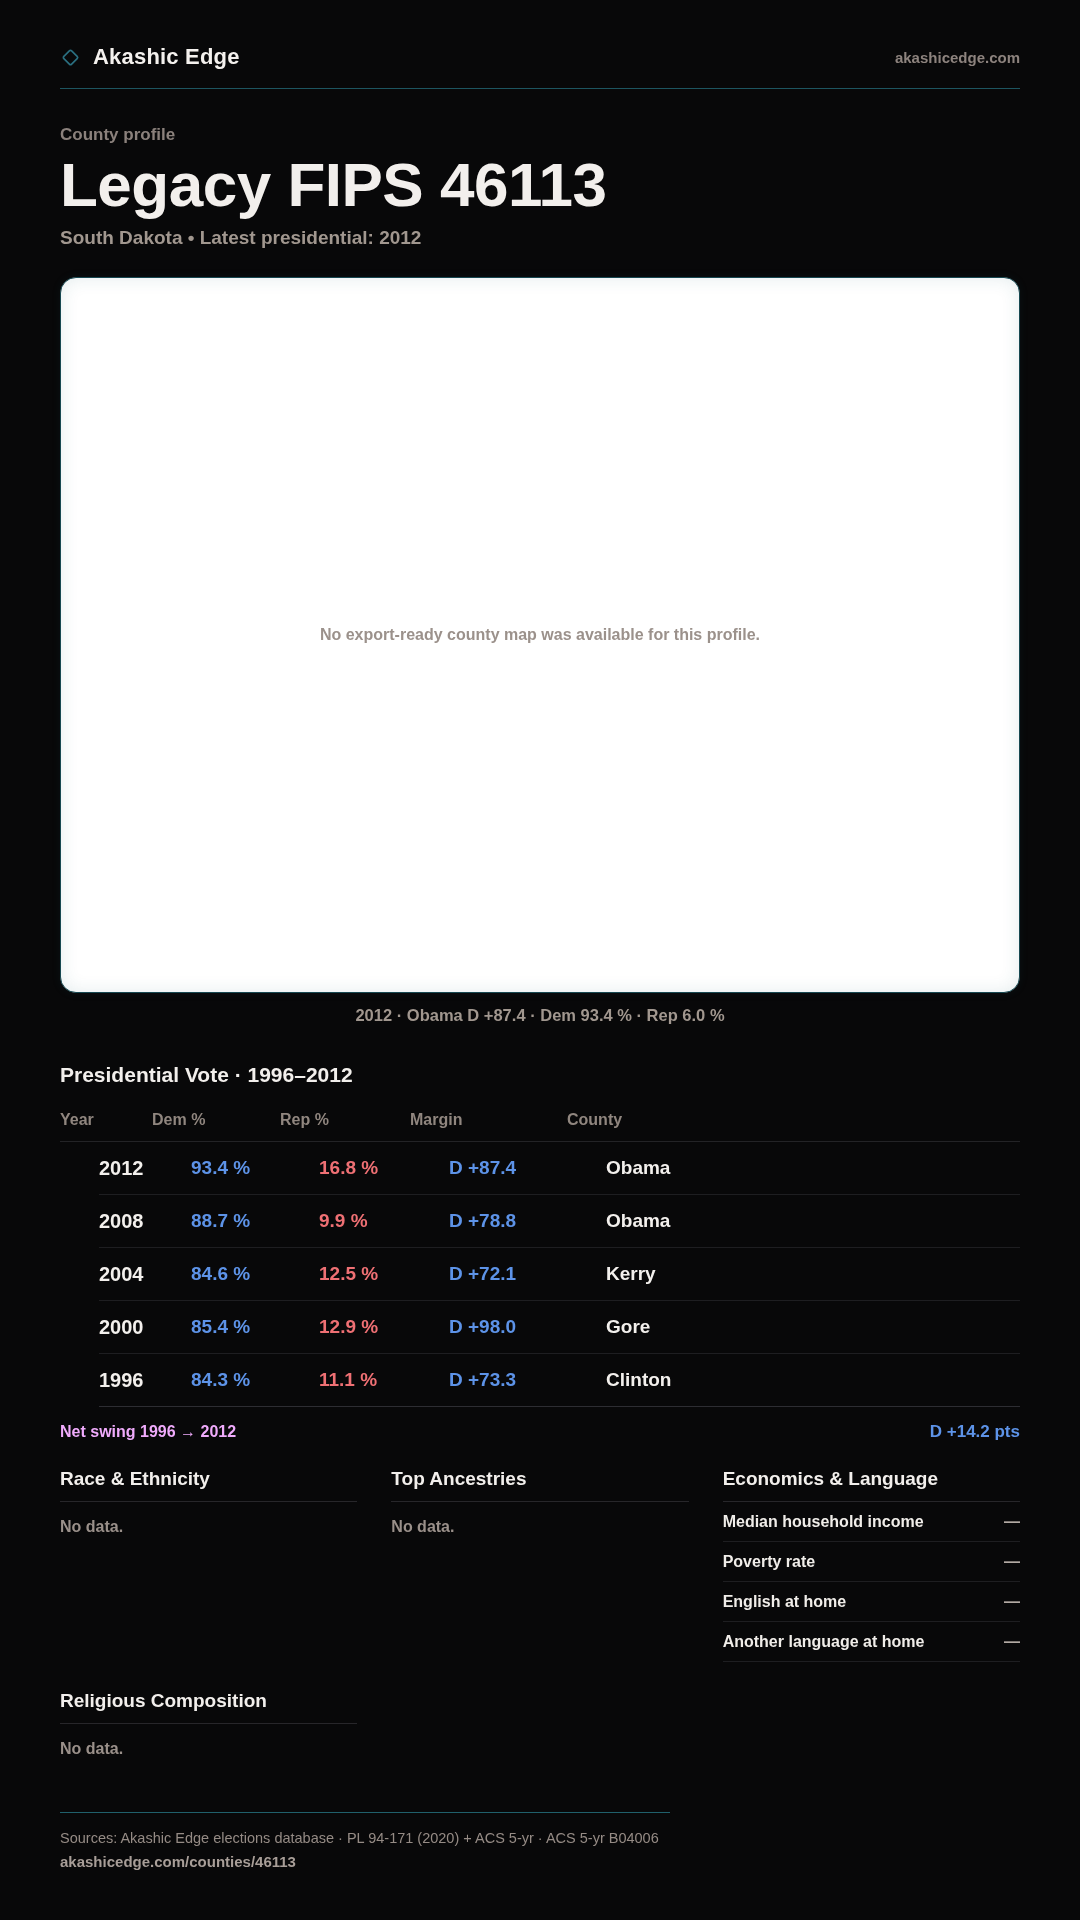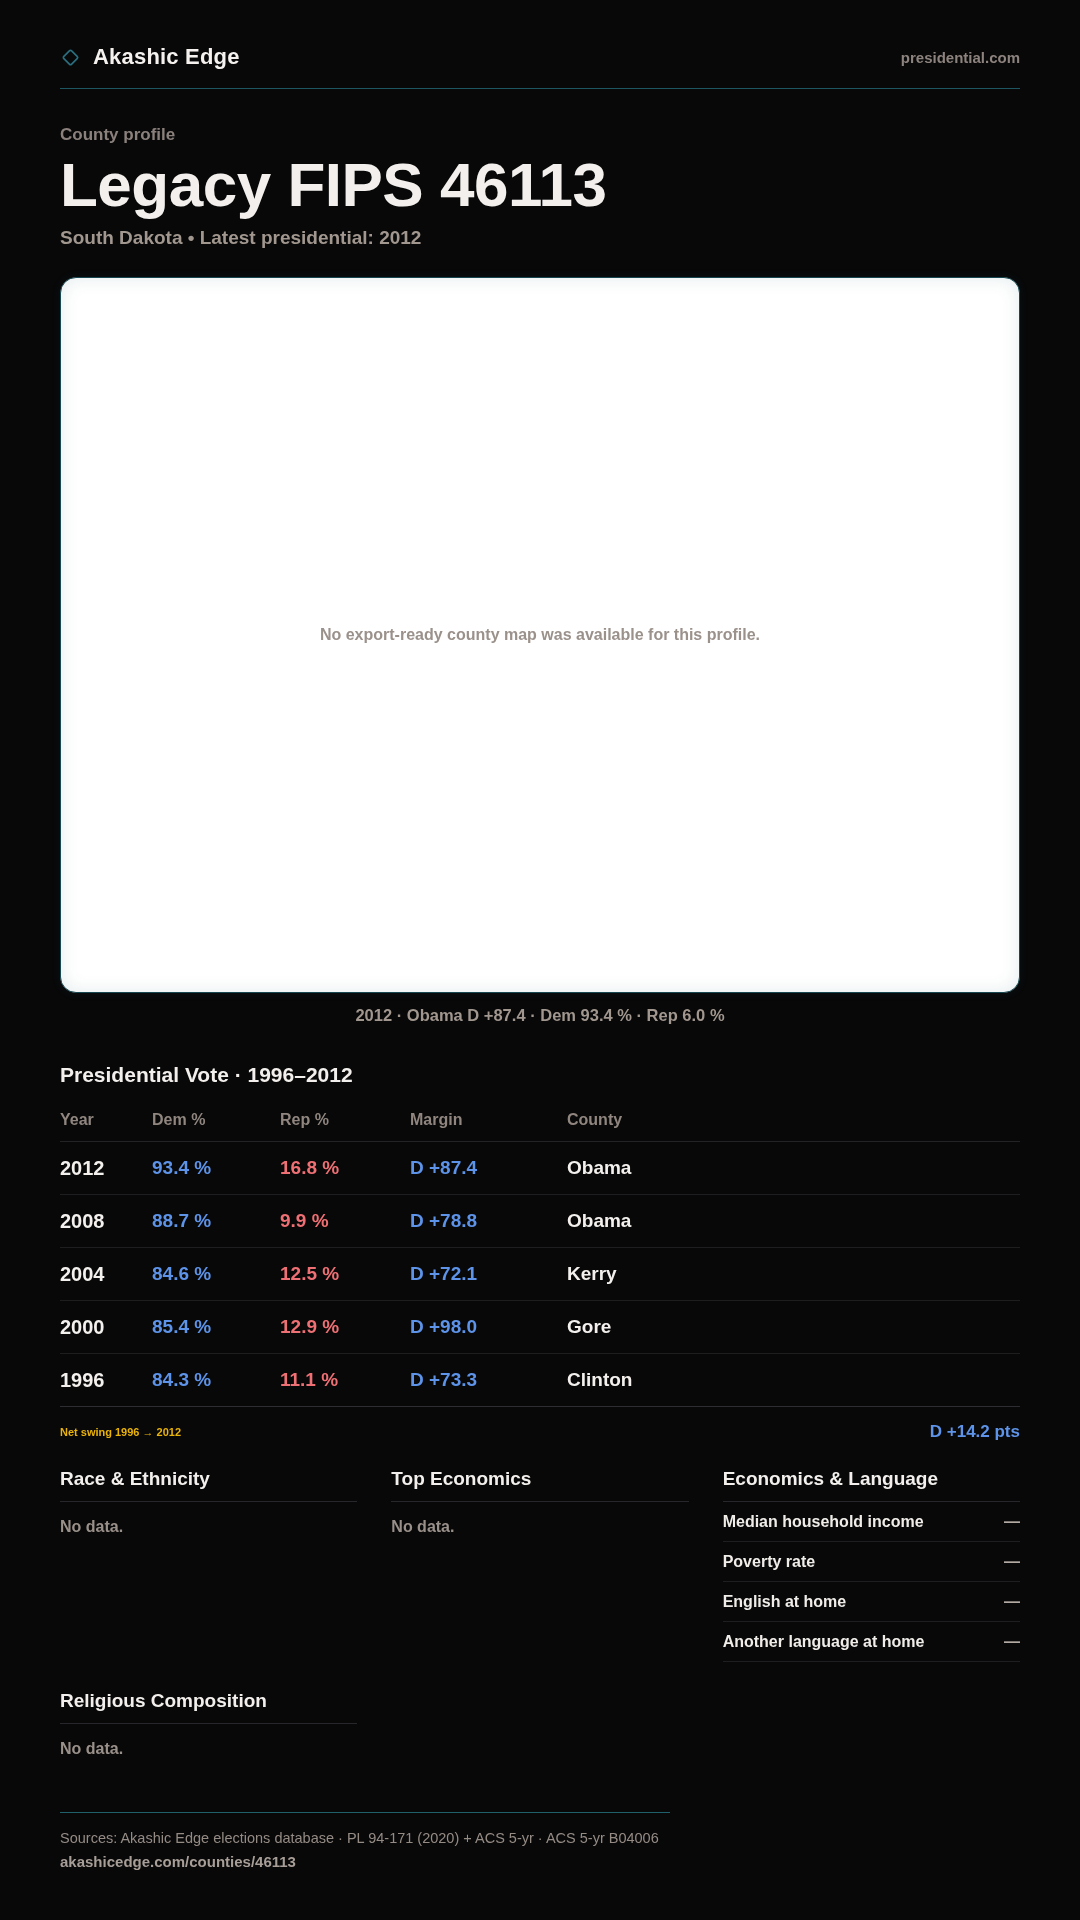--- a/index.html
+++ b/index.html
@@ -38,30 +38,30 @@
 
   
   .table-title { margin-top:38px; font-size:21px; font-weight:bold; color:#f2efec; }
   .vote-table { margin-top:12px; }
   .vt-row {
     display:grid; grid-template-columns:92px 128px 130px 157px 1fr;
     align-items:center;
   }
   .vt-head { padding:12px 0; border-bottom:1px solid #232326; }
   .vt-head .vt-cell { font-size:16px; font-weight:bold; color:#90867f; }
-  .vt-body-row { height:53px; border-bottom:1px solid #1e1e21; }
+  .vt-body-row { height:53px; border-bottom:1px solid #1e1e21;margin-left:39px; }
   .vt-body-row:last-of-type { border-bottom:1px solid #2d2d32; }
   .vt-year   { font-size:20px; font-weight:bold; color:#f3f0ed; }
   .vt-dem    { font-size:19px; font-weight:bold; color:#5d93e8; }
   .vt-rep    { font-size:19px; font-weight:bold; color:#ef7074; }
   .vt-margin { font-size:19px; font-weight:bold; color:#5d93e8; }
   .vt-winner { font-size:19px; font-weight:bold; color:#f3f0ed; }
 
   .net-swing { display:flex; justify-content:space-between; align-items:center; padding:15px 0 10px 0; }
-  .net-swing-label { font-size:11px; font-weight:bold; color:#eab308; }
+  .net-swing-label { font-size:16px; font-weight:bold; color:#f0abfc; }
   .net-swing-value { font-size:17px; font-weight:bold; color:#5d93e8; }
 
   
   .sections {
     margin-top:16px;
     display:grid; grid-template-columns:1fr 1fr 1fr; column-gap:34px; row-gap:28px;
   }
   .section-title {
     font-size:19px; font-weight:bold; color:#f2efec;
     padding-bottom:11px; border-bottom:1px solid #27262a;
@@ -87,21 +87,21 @@
 
   <div class="site-header">
     <div class="brand">
       <span style="display:inline-flex;">
         <svg width="21" height="21" viewBox="0 0 21 21">
           <rect x="5" y="5" width="11" height="11" rx="1.6" transform="rotate(45 10.5 10.5)" fill="none" stroke="#2a6f80" stroke-width="1.7"></rect>
         </svg>
       </span>
       <span class="brand-name">Akashic Edge</span>
     </div>
-    <span class="site-domain">presidential.com</span>
+    <span class="site-domain">akashicedge.com</span>
   </div>
 
   <div class="eyebrow">County profile</div>
   <h1 class="page-title">Legacy FIPS 46113</h1>
   <div class="subtitle">South Dakota • Latest presidential: 2012</div>
 
   <div class="map-card">
     <span class="map-placeholder">No export-ready county map was available for this profile.</span>
   </div>
   <div class="map-caption">2012 · Obama D +87.4 · Dem 93.4 % · Rep 6.0 %</div>
@@ -160,21 +160,21 @@
   </div>
 
   <div class="sections">
 
     <div>
       <div class="section-title">Race &amp; Ethnicity</div>
       <div class="no-data">No data.</div>
     </div>
 
     <div>
-      <div class="section-title">Top Economics</div>
+      <div class="section-title">Top Ancestries</div>
       <div class="no-data">No data.</div>
     </div>
 
     <div>
       <div class="section-title">Economics &amp; Language</div>
       <div class="kv-row">
         <span class="kv-label">Median household income</span>
         <span class="kv-value">—</span>
       </div>
       <div class="kv-row">

